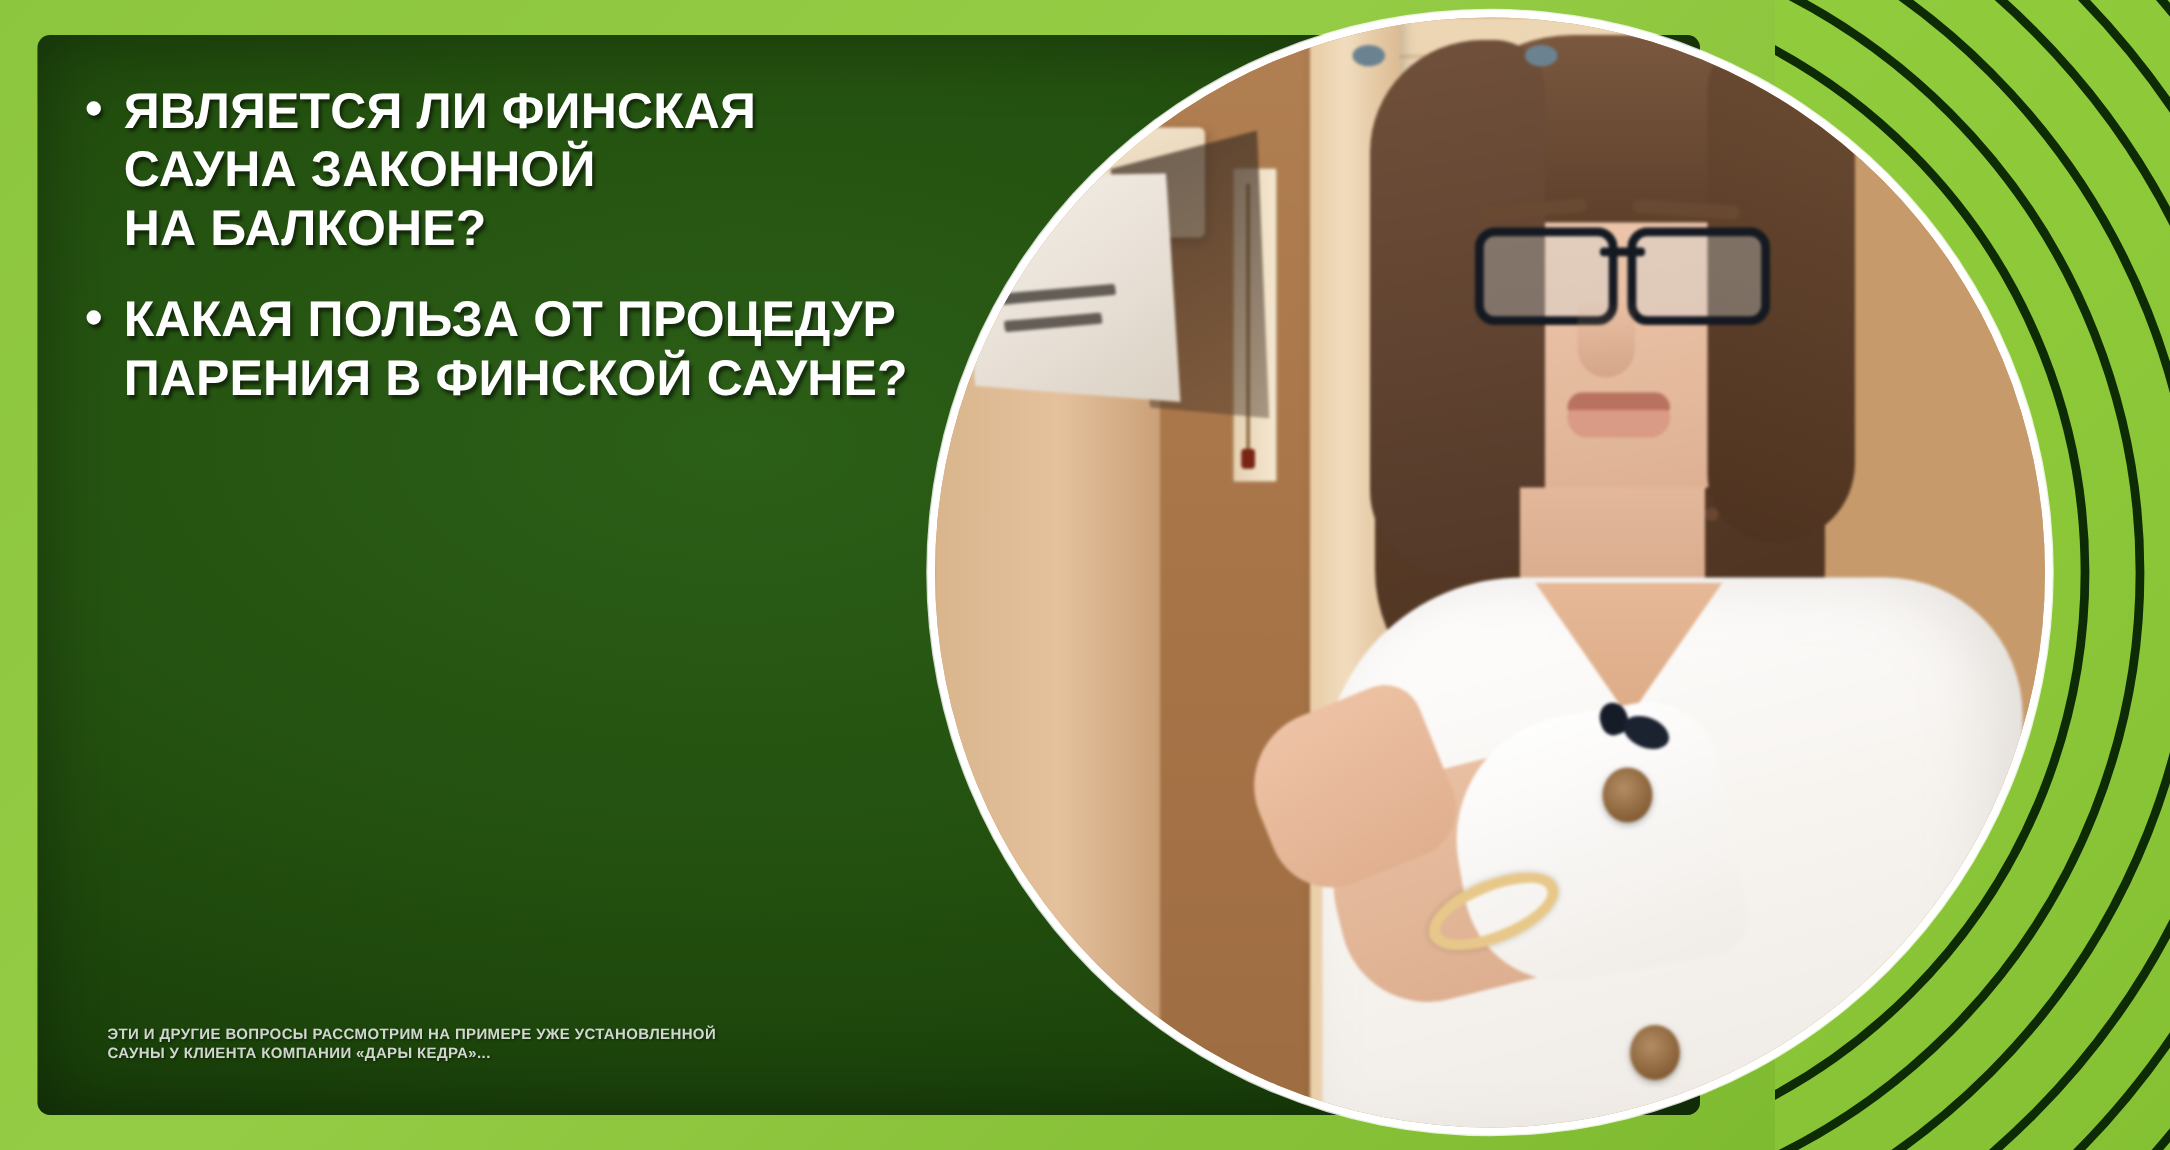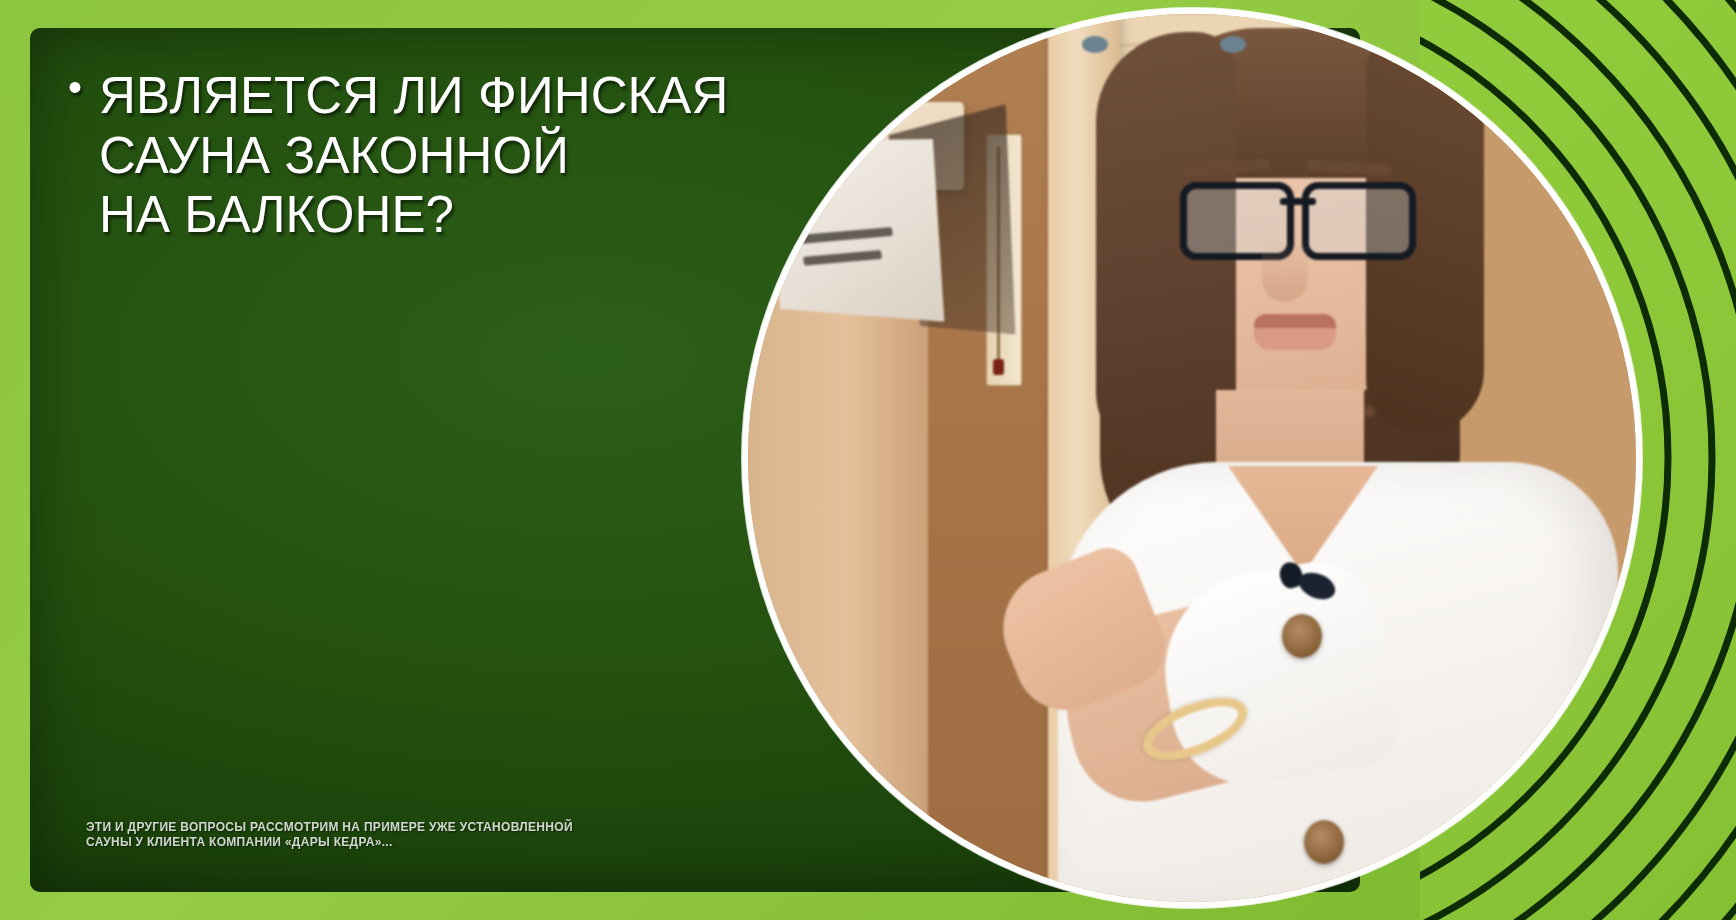--- a/index.html
+++ b/index.html
@@ -76,22 +76,22 @@
   }
 
   .bullets {
     margin: 0;
     padding: 0;
     list-style: none;
   }
   .bullet {
     position: relative;
     color: #ffffff;
-    font-size: 51px;
-    font-weight: normal;
+    font-size: 40px;
+    font-weight: bold;
     line-height: 1.17;
     letter-spacing: 0.1px;
     text-shadow: 2px 3px 3px rgba(0,0,0,0.55);
     padding-left: 33px;
     margin-bottom: 27px;
     white-space: pre-line;
   }
   .bullet::before {
     content: "\2022";
     position: absolute;
@@ -424,20 +424,22 @@
   <div class="frame"></div>
 
   <div class="panel">
 
     <div class="text-block">
 
       <ul class="bullets">
         <li class="bullet">ЯВЛЯЕТСЯ ЛИ ФИНСКАЯ
 САУНА ЗАКОННОЙ
 НА БАЛКОНЕ?</li>
+        <li class="bullet">КАКАЯ ПОЛЬЗА ОТ ПРОЦЕДУР
+ПАРЕНИЯ В ФИНСКОЙ САУНЕ?</li>
       </ul>
     </div>
 
     <div class="footnote">ЭТИ И ДРУГИЕ ВОПРОСЫ РАССМОТРИМ НА ПРИМЕРЕ УЖЕ УСТАНОВЛЕННОЙ
 САУНЫ У КЛИЕНТА КОМПАНИИ «ДАРЫ КЕДРА»...</div>
   </div>
 
   <div class="photo-ring">
     <div class="photo">
       <div class="photo-soft">

